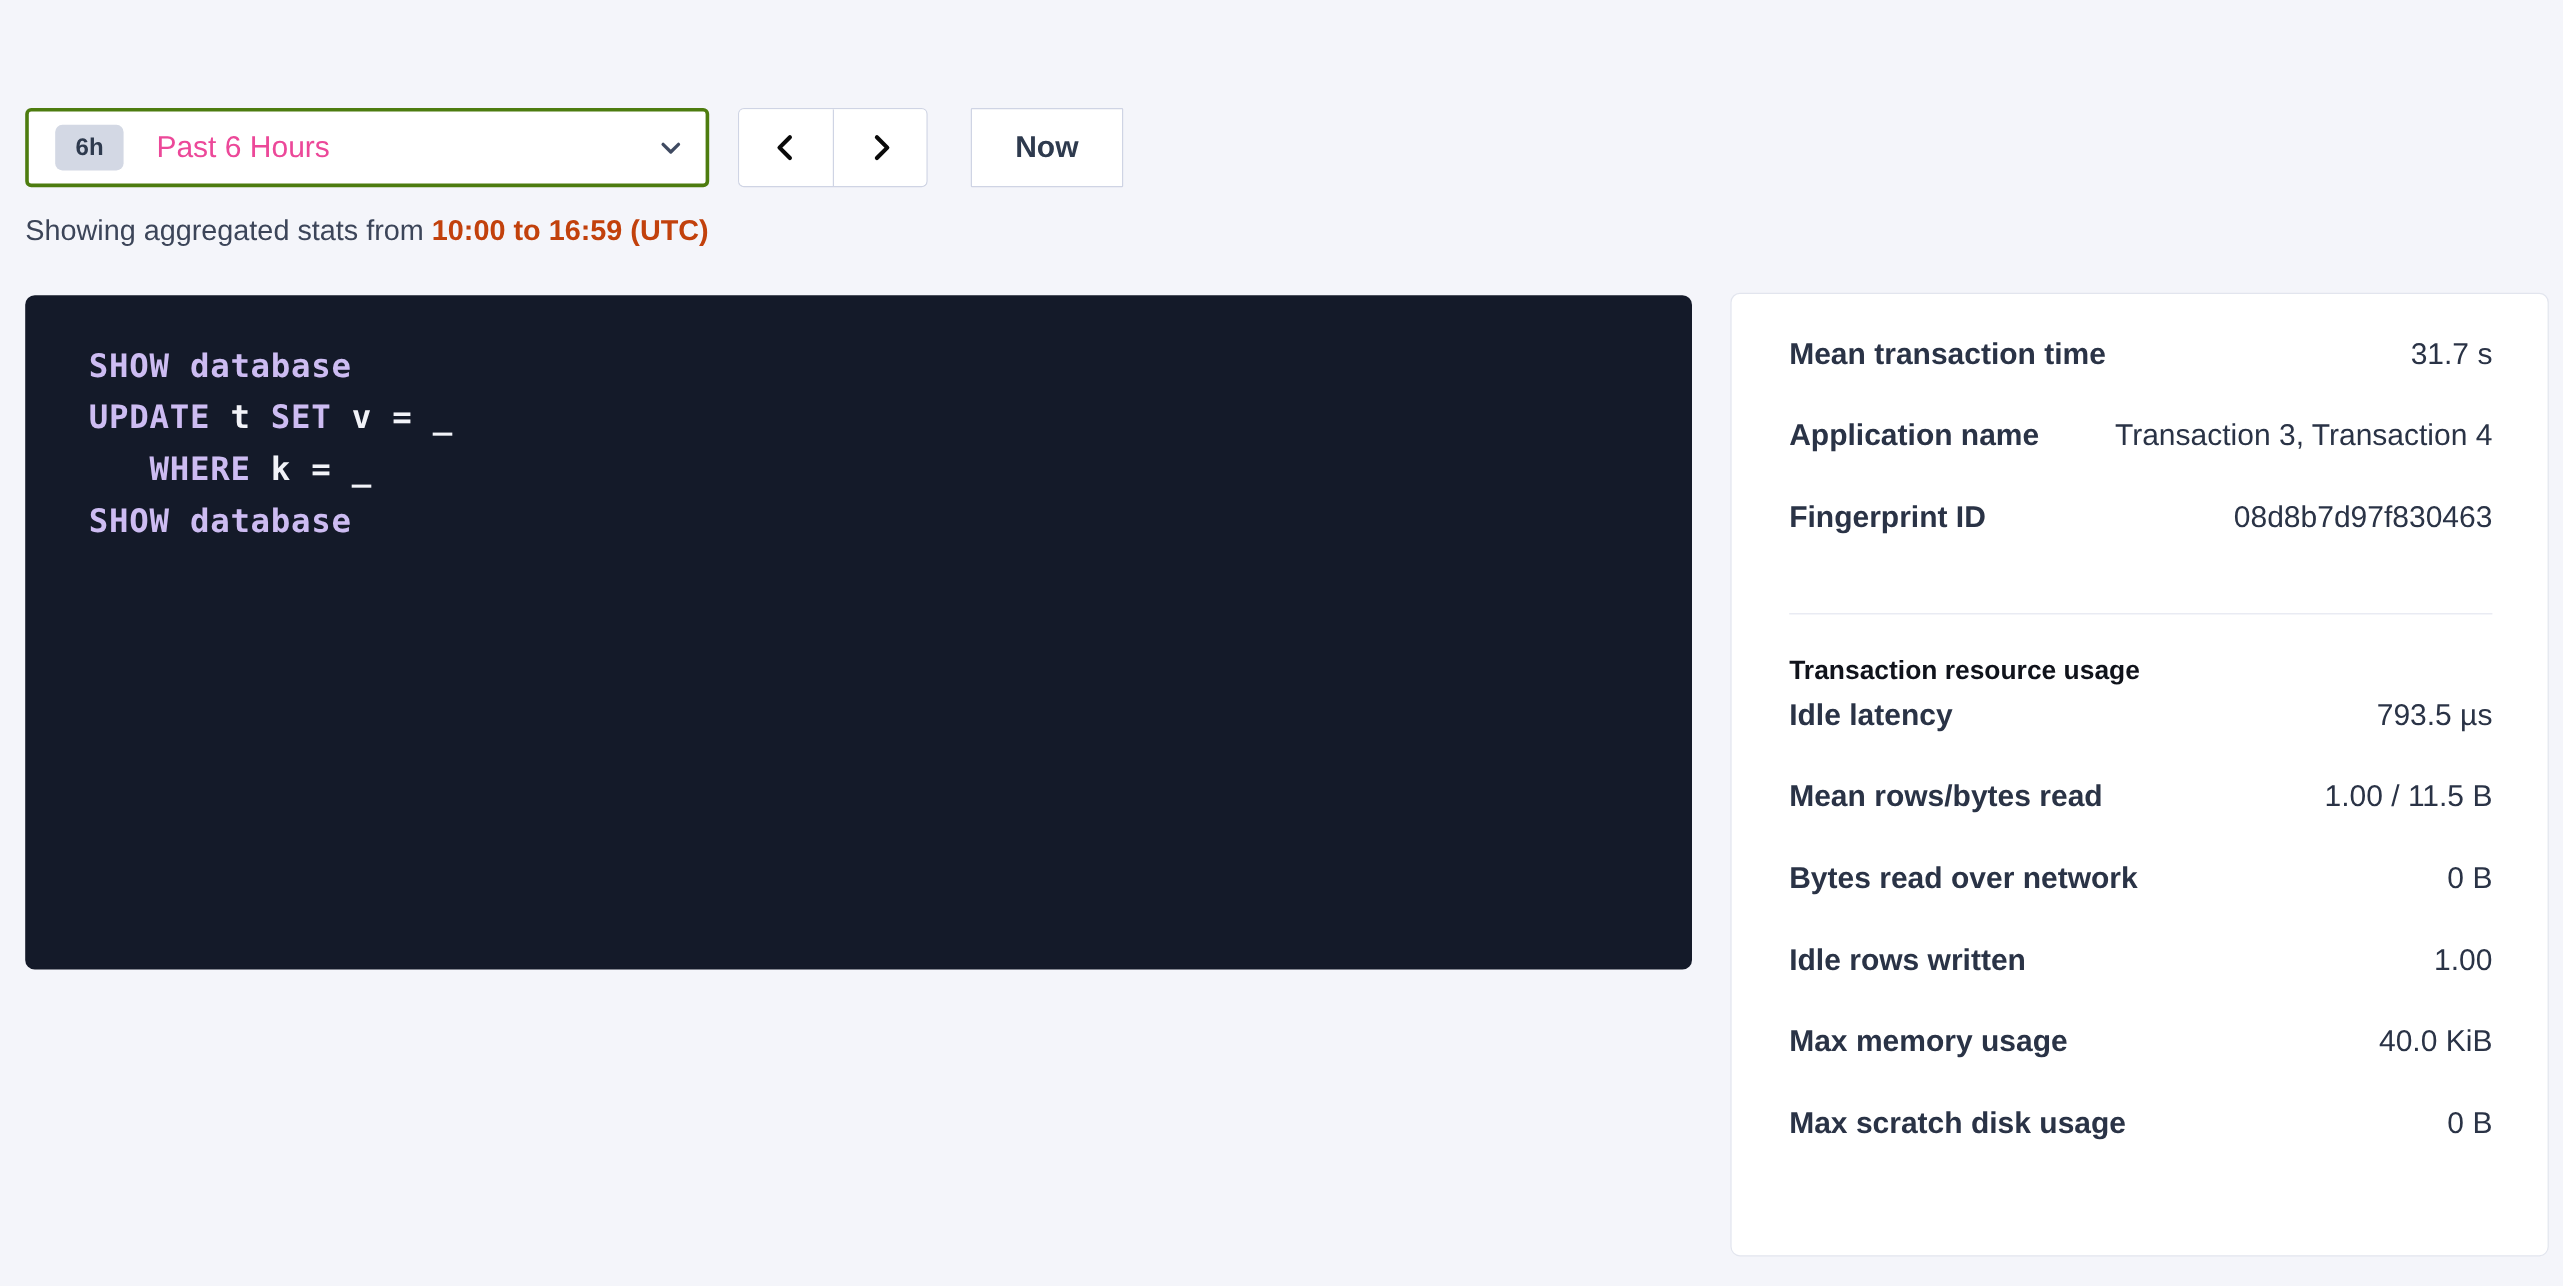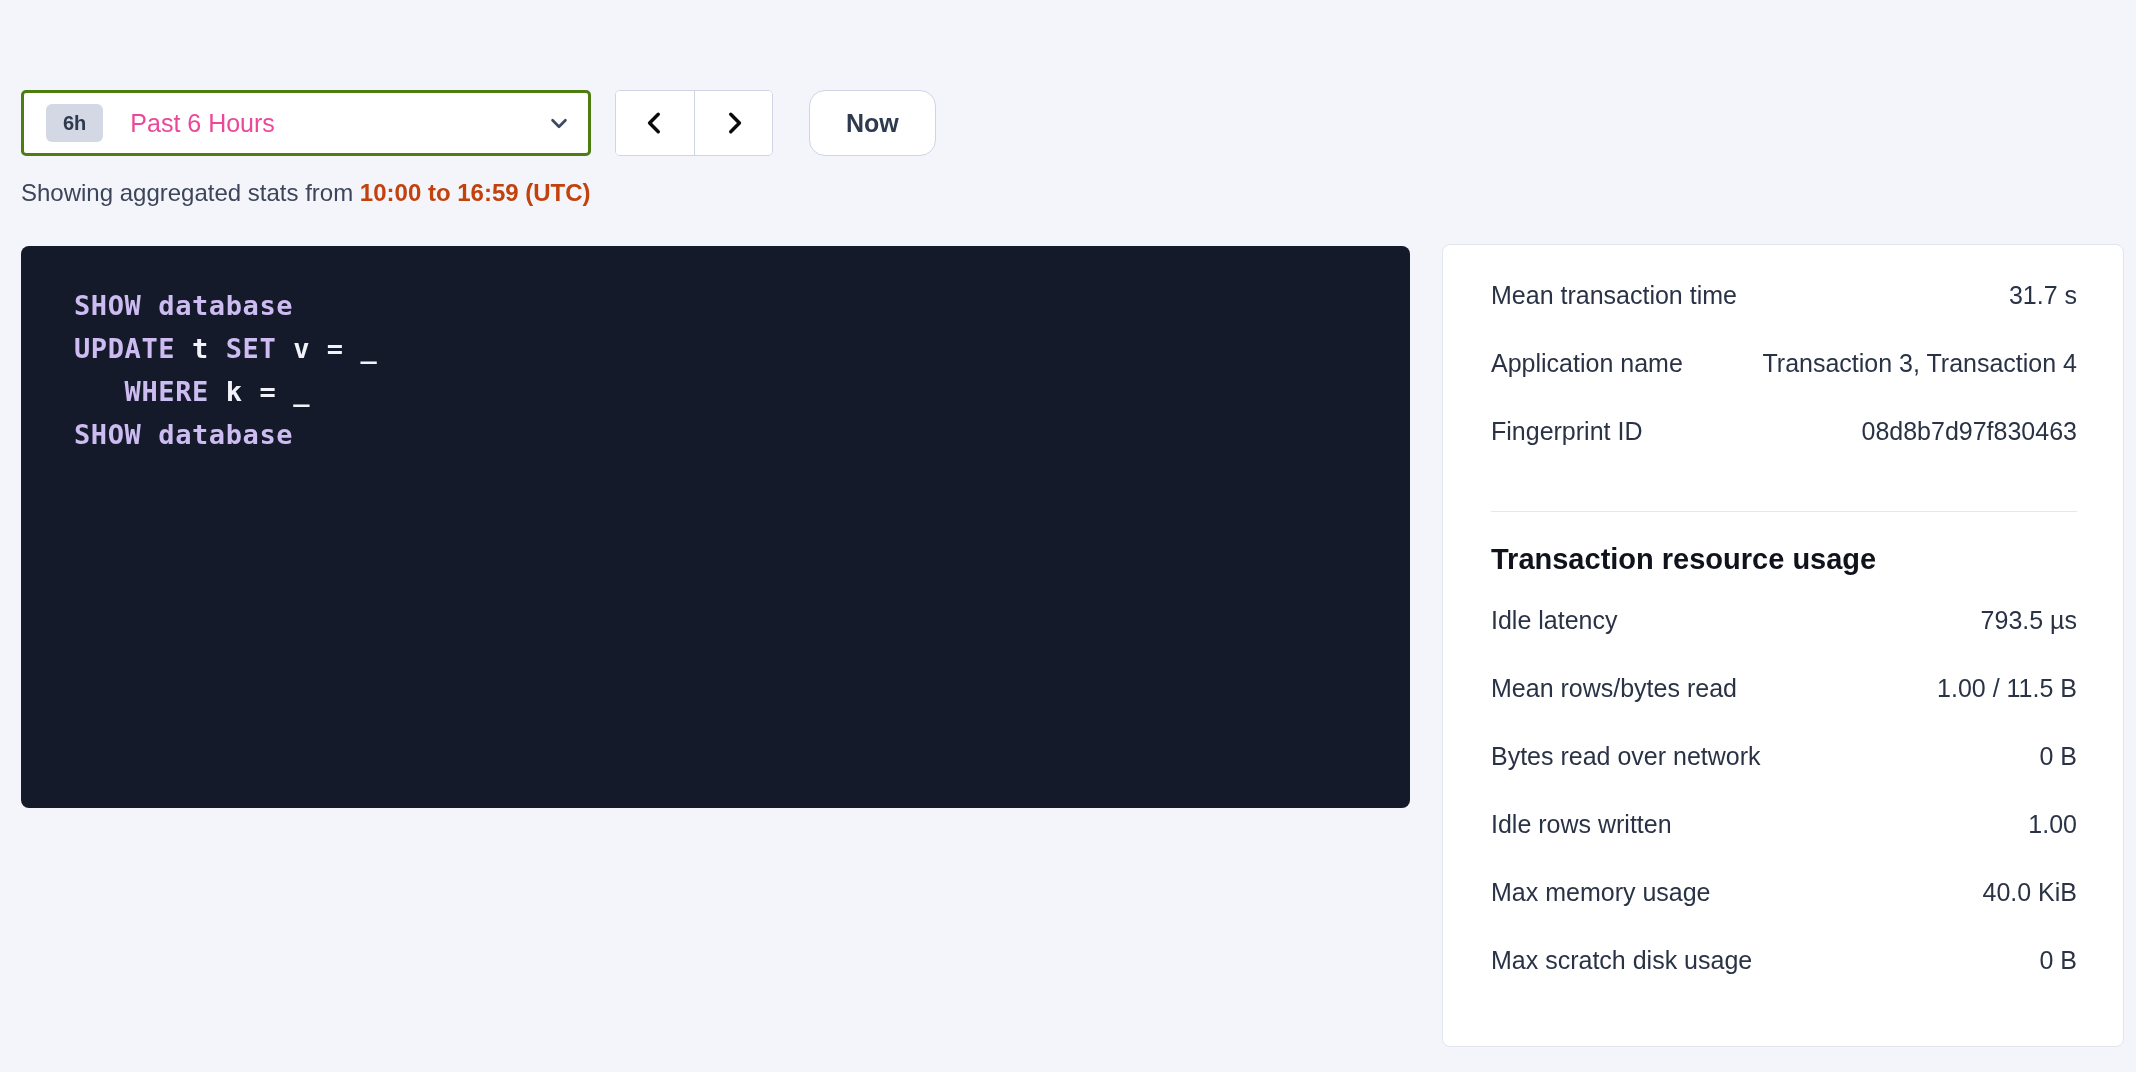--- a/index.html
+++ b/index.html
@@ -98,21 +98,21 @@
   }
   .nav-btn + .nav-btn { border-left: 1px solid #cfd4e4; }
   .nav-btn svg { width: 26px; height: 26px; display: block; }
 
   .now-btn {
     height: 66px;
     min-width: 124px;
     padding: 0 36px;
     background: #ffffff;
     border: 1px solid #cfd4e4;
-    border-radius: 16px;
+    border-radius: 1px;
     font-family: "Liberation Sans", sans-serif;
     font-size: 25px;
     font-weight: 700;
     color: #2e3a4e;
     cursor: pointer;
     margin-left: 12px;
   }
 
   .sub-note {
     position: absolute;
@@ -164,41 +164,41 @@
   }
   .stat-row {
     display: flex;
     align-items: baseline;
     justify-content: space-between;
     gap: 18px;
     height: 68px;
   }
   .stat-label {
     font-size: 25px;
-    font-weight: 400;
+    font-weight: 700;
     color: #2a3346;
     white-space: nowrap;
   }
   .stat-value {
     font-size: 25px;
     font-weight: 400;
     color: #2a3346;
     white-space: nowrap;
     text-align: right;
   }
   .divider {
     height: 1px;
     background: #e4e7f0;
     margin: 26px 0 30px 0;
   }
   .section-title {
-    font-size: 29px;
+    font-size: 22px;
     font-weight: 700;
     color: #10131b;
-    margin-bottom: 30px;
+    margin-bottom: 6px;
     line-height: 34px;
   }
 </style>
 </head>
 <body>
 
 <div class="page">
 
 
   <div class="toolbar">

